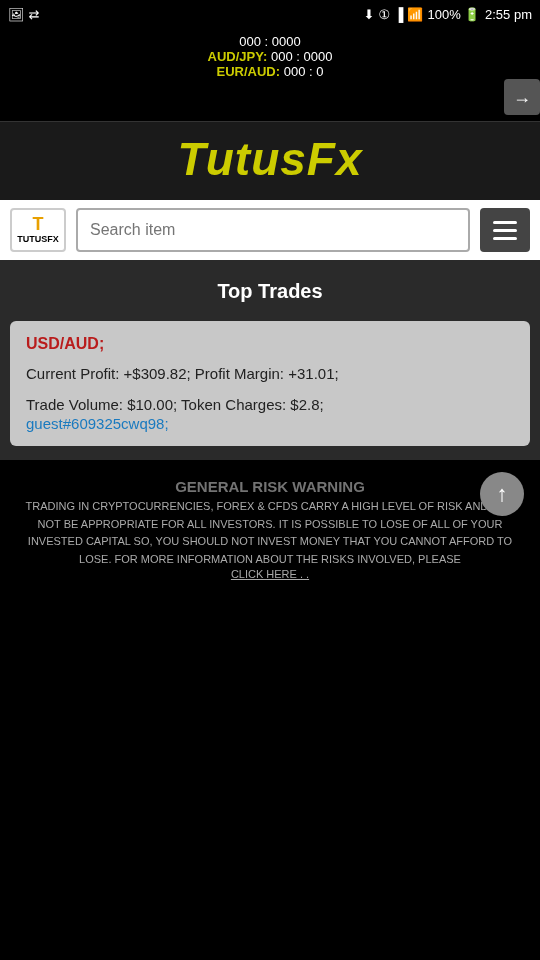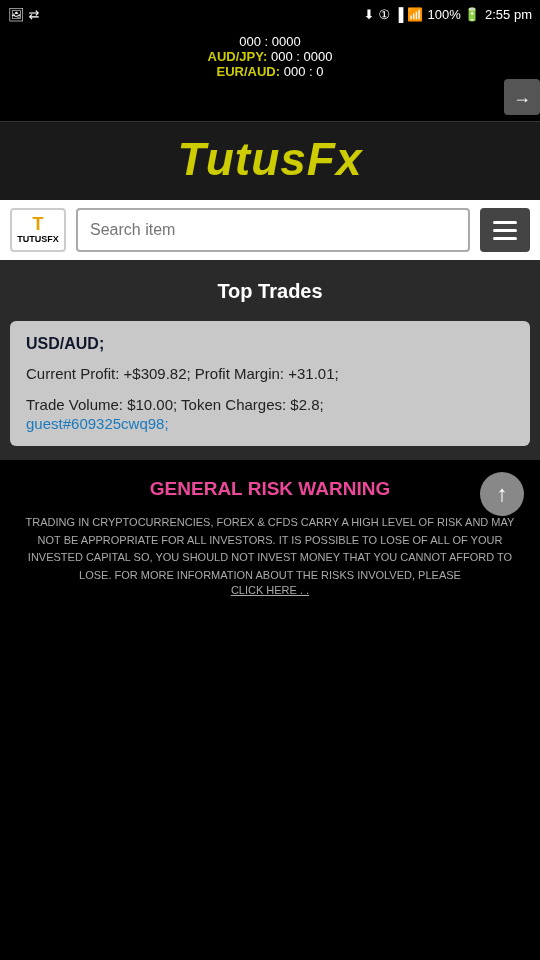--- a/index.html
+++ b/index.html
@@ -173,21 +173,21 @@
 
     
     .trade-card {
       background: #c8c8c8;
       border-radius: 6px;
       margin: 0 10px 4px;
       padding: 14px 16px;
     }
     .trade-pair {
       font-size: 16px;
-      color: #0f172a;
+      color: #b91c1c;
       font-weight: bold;
       margin-bottom: 10px;
     }
     .trade-info {
       font-size: 15px;
       color: #222;
       margin-bottom: 10px;
       line-height: 1.4;
     }
     .trade-volume {
@@ -216,24 +216,24 @@
 
     
     .footer {
       width: 100%;
       background: #000;
       padding: 18px 16px 20px;
       text-align: center;
       position: relative;
     }
     .footer-warning-title {
-      font-size: 19px;
-      font-weight: bold;
-      color: #ec4899;
-      margin-bottom: 14px;
+      font-size: 15px;
+      font-weight: bold;
+      color: #737373;
+      margin-bottom: 3px;
     }
     .scroll-top-btn {
       position: absolute;
       right: 16px;
       top: 12px;
       width: 44px;
       height: 44px;
       background: #888;
       border-radius: 50%;
       display: flex;

